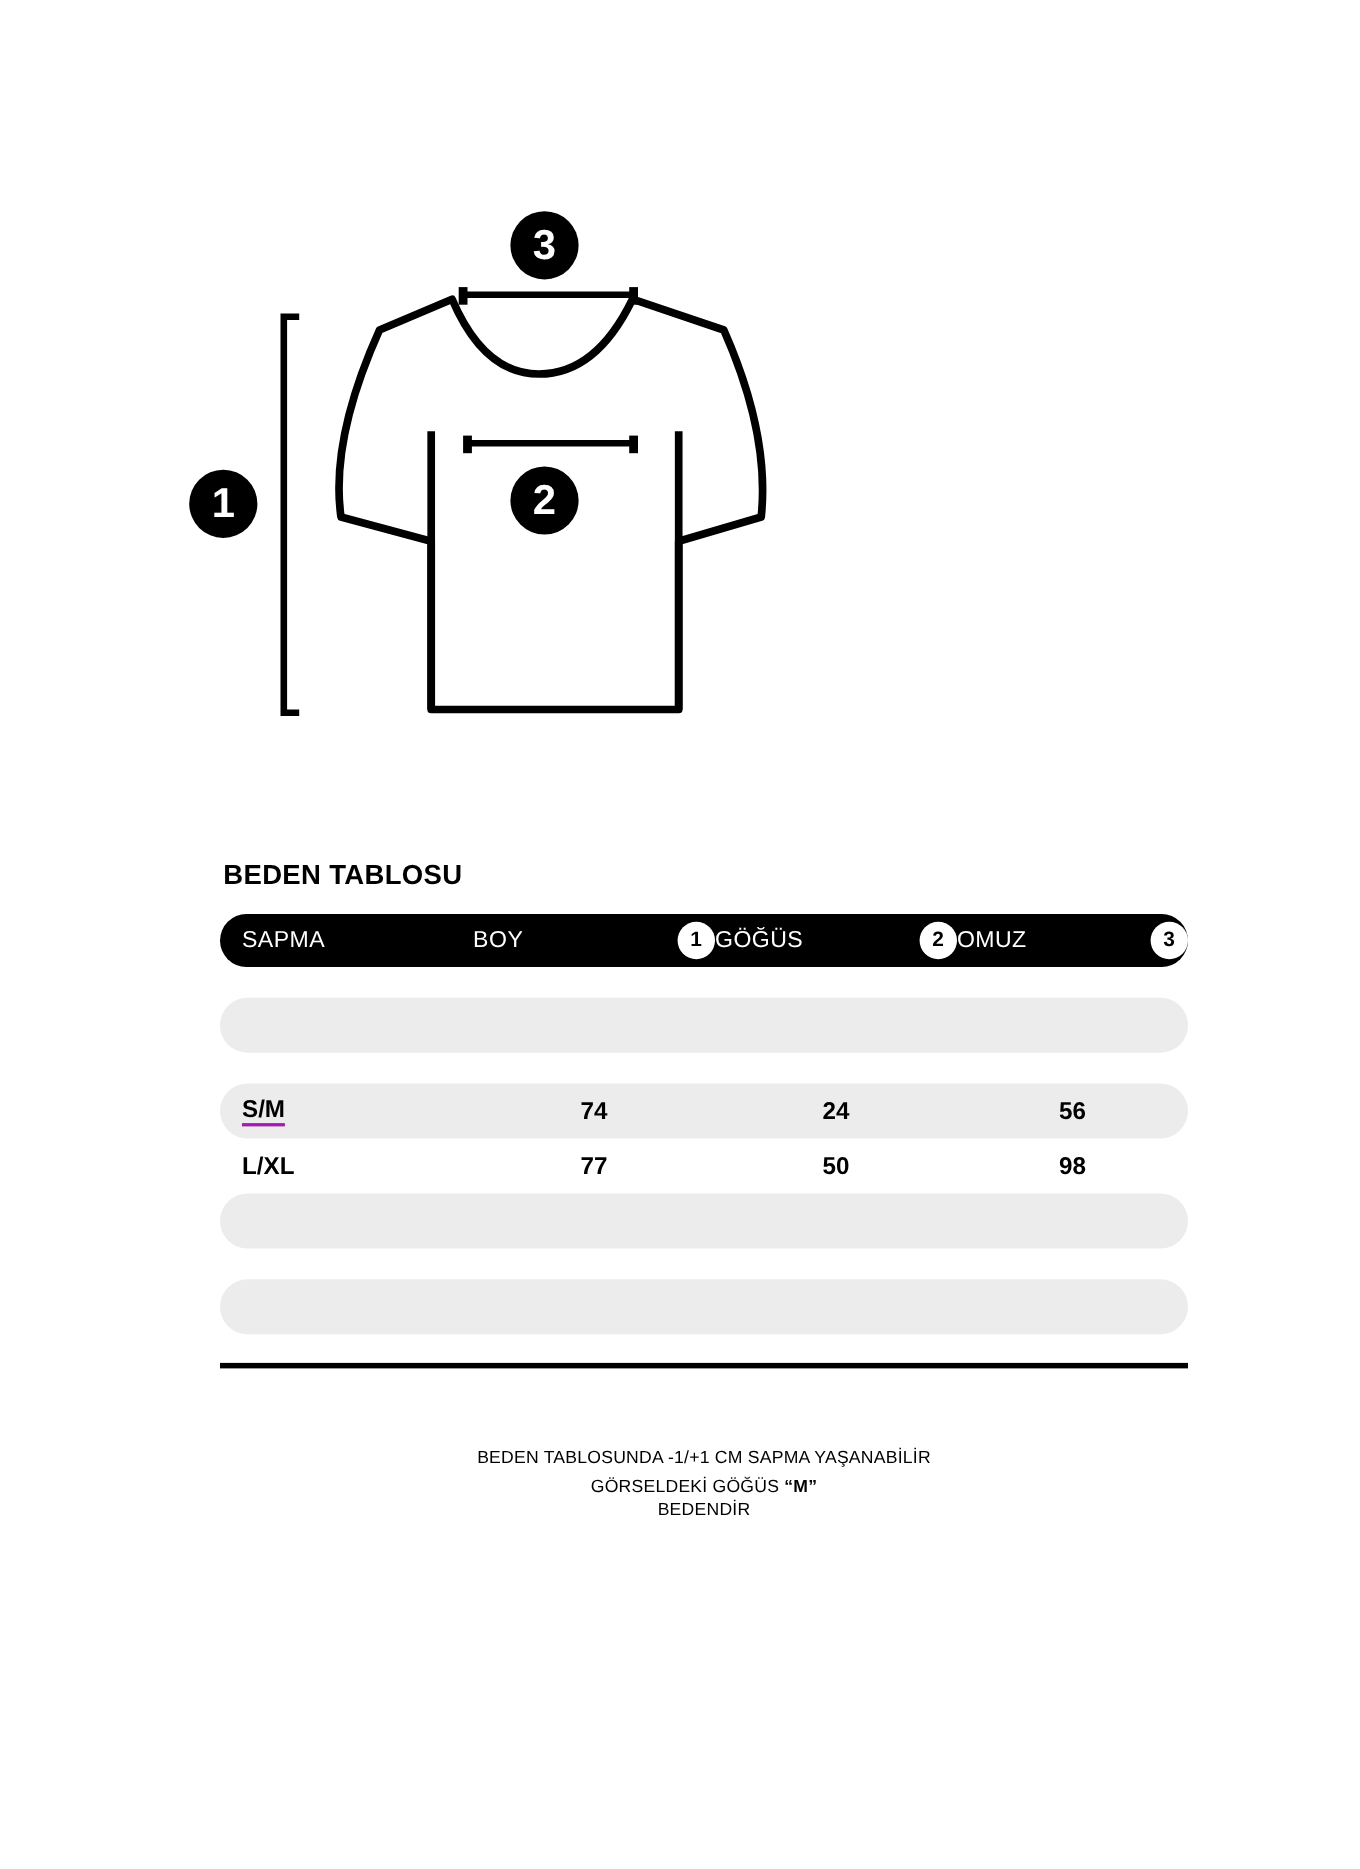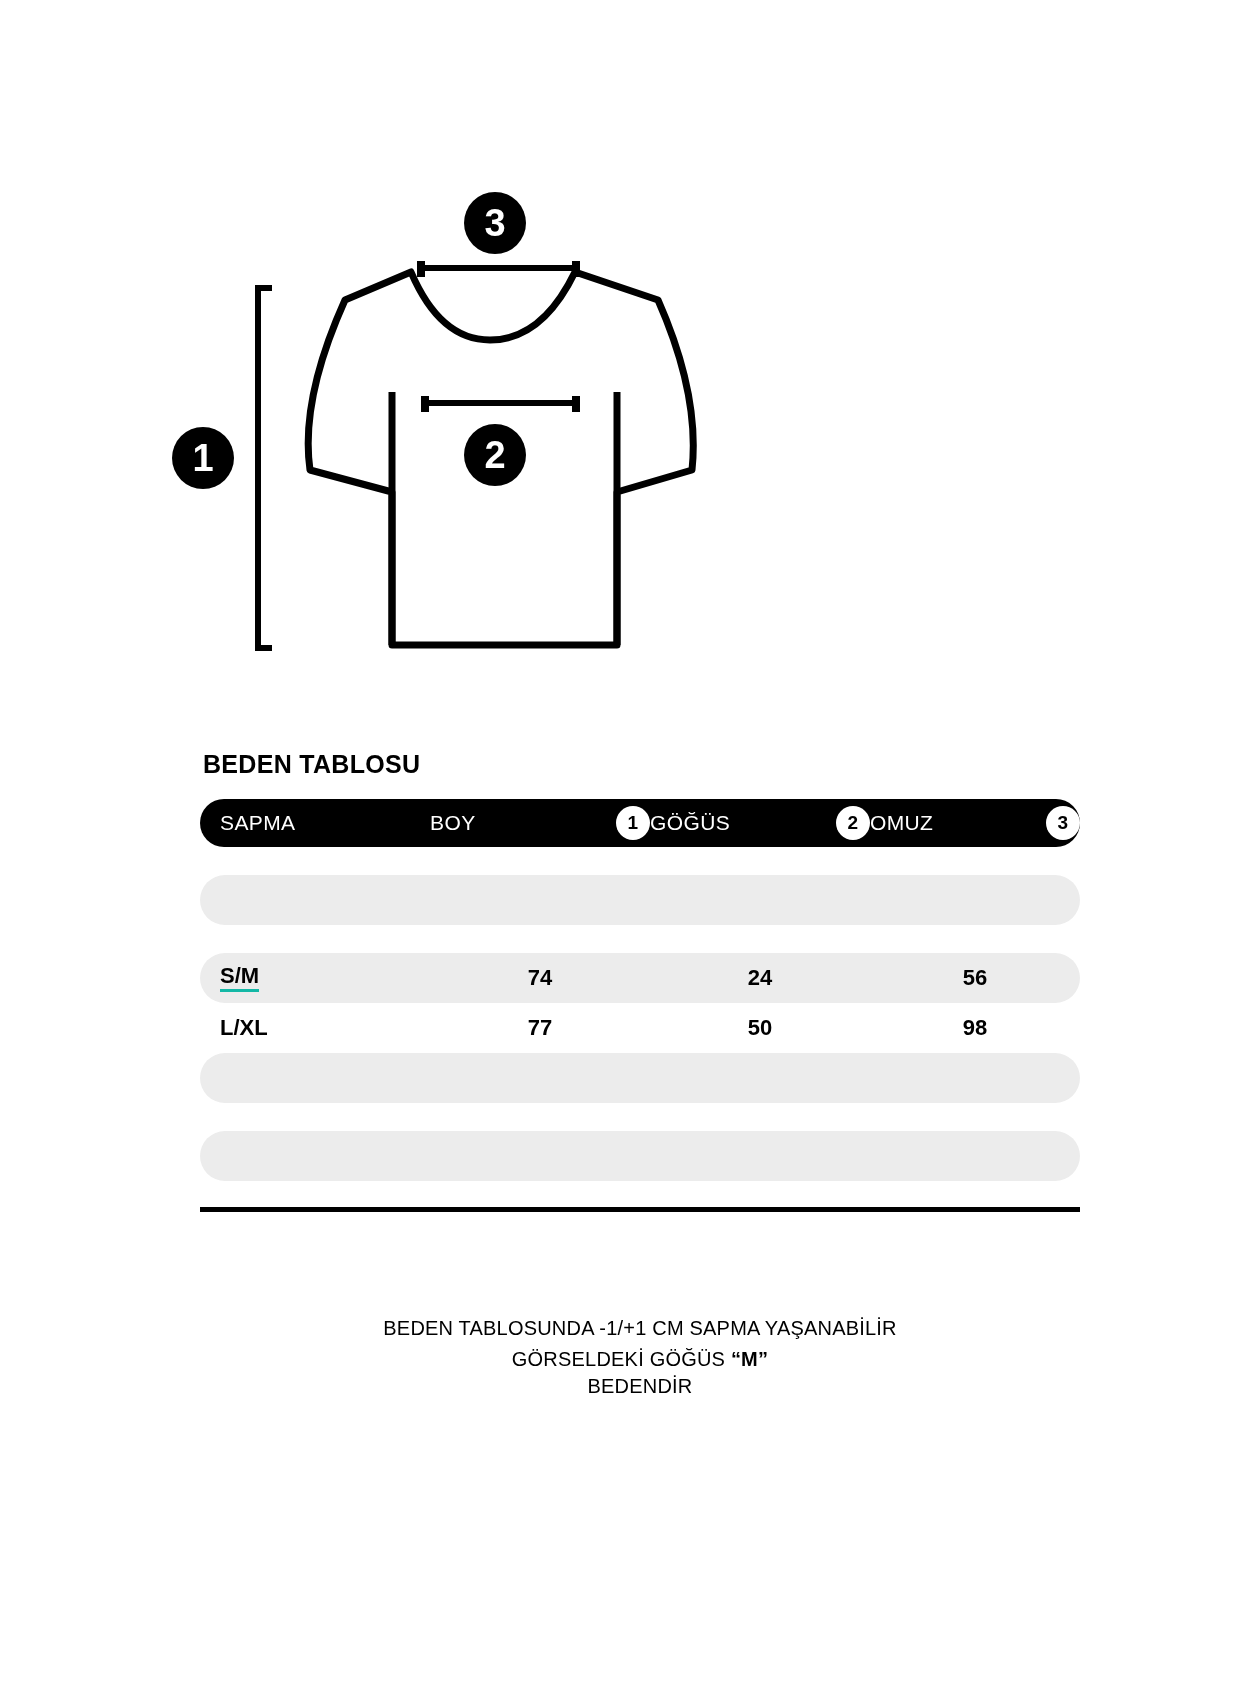--- a/index.html
+++ b/index.html
@@ -55,21 +55,21 @@
     top: 427px;
     width: 62px;
     height: 62px;
     font-size: 38px;
   }
 
   
   .table-wrap {
     position: absolute;
     left: 200px;
-    top: 750px;
+    top: 782px;
     width: 880px;
   }
   .table-title {
     font-size: 25px;
     font-weight: bold;
     letter-spacing: 0.3px;
     margin: 0 0 20px 3px;
   }
 
   .head-row {
@@ -126,38 +126,38 @@
   }
   .row .cell.first {
     justify-content: flex-start;
     padding-left: 20px;
     font-weight: bold;
   }
   .row .cell.num { font-weight: bold; }
   .spacer-md { height: 28px; }
 
   .underline-green {
-    border-bottom: 3px solid #14b8a6;
+    border-bottom: 3px solid #a21caf;
     padding-bottom: 2px;
     line-height: 1;
   }
 
   .bottom-rule {
     border-top: 5px solid #000000;
     margin-top: 26px;
   }
 
   
   .footnote {
     position: absolute;
     left: 200px;
     top: 1315px;
     width: 880px;
     text-align: center;
-    font-size: 20px;
+    font-size: 16px;
     line-height: 1.35;
     letter-spacing: 0.2px;
   }
   .footnote .line2 { margin-top: 4px; }
   .footnote .bold { font-weight: bold; }
   .footnote .line3 { display: block; }
 </style>
 </head>
 <body>
 

